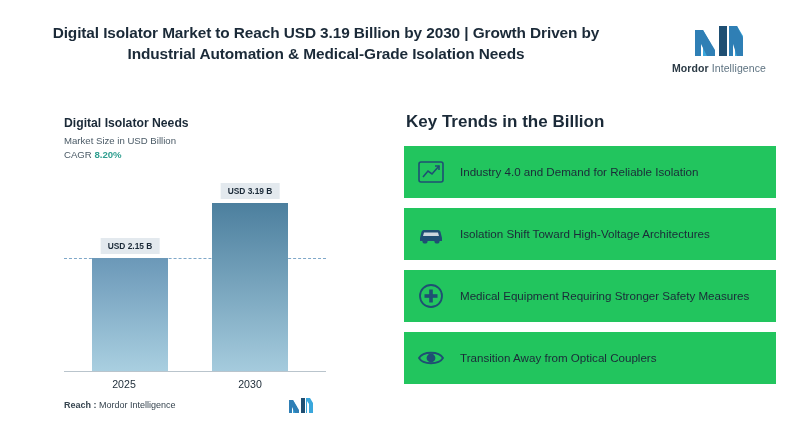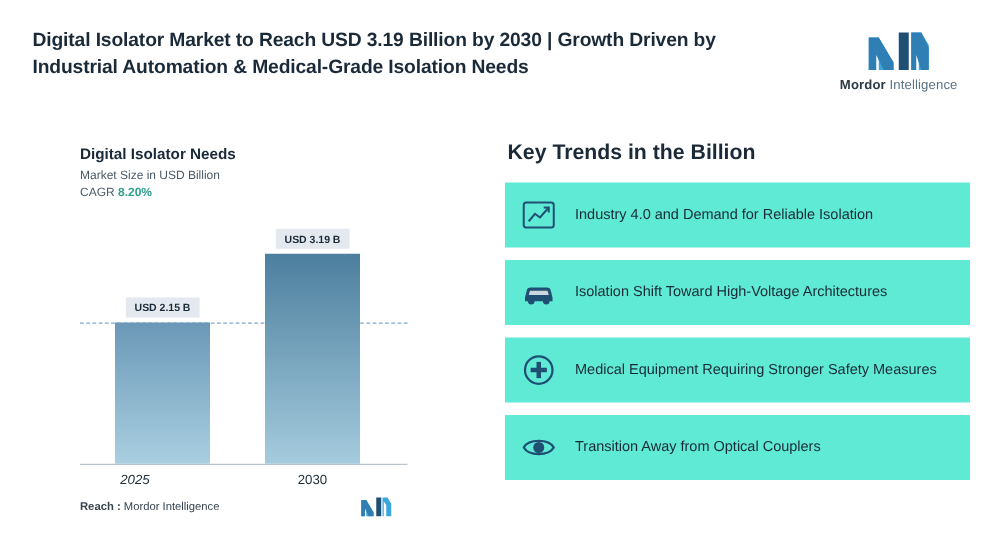--- a/index.html
+++ b/index.html
@@ -24,20 +24,21 @@
   .header {
     position: absolute;
     left: 0; top: 0;
     width: 800px;
     height: 96px;
     box-sizing: border-box;
     padding: 22px 24px 0 26px;
     display: flex;
     align-items: flex-start;
     justify-content: space-between;
+    text-align: center;
   }
   .headline {
     font-size: 15.4px;
     line-height: 21px;
     font-weight: bold;
     color: #1b2a38;
     max-width: 600px;
     letter-spacing: -0.1px;
   }
   .brand {
@@ -165,21 +166,21 @@
   }
   .trends-title {
     font-size: 17px;
     font-weight: bold;
     color: #1b2a38;
     margin: 8px 0 14px 2px;
   }
   .trend-card {
     display: flex;
     align-items: center;
-    background: #5eead4;
+    background: #22c55e;
     height: 52px;
     margin-bottom: 10px;
     padding: 0 14px 0 10px;
     box-sizing: border-box;
   }
   .trend-icon {
     flex: 0 0 34px;
     height: 34px;
     display: flex;
     align-items: center;
@@ -231,21 +232,21 @@
       <div class="bar bar-2025" id="bar-0" style="height: 113px;">
         <div class="bar-label" id="bar-label-0" style="top: -20px;">USD 2.15 B</div>
         <div class="bar-fill"></div>
       </div>
 
       <div class="bar bar-2030" id="bar-1" style="height: 168px; border-radius: 17px;">
         <div class="bar-label" id="bar-label-1" style="top: -20px;">USD 3.19 B</div>
         <div class="bar-fill"></div>
       </div>
 
-      <div class="tick-label" style="left:6px; top:196px;font-style:italic;">2025</div>
+      <div class="tick-label" style="left:22px; top:196px;">2025</div>
       <div class="tick-label" style="left:148px; top:196px;">2030</div>
     </div>
 
     <div class="chart-source">
       <b>Reach :</b>
       <span>Mordor Intelligence</span>
     </div>
     <span class="source-mark">
       <svg viewBox="0 0 26 17" width="26" height="17" xmlns="http://www.w3.org/2000/svg">
         <polygon points="1,16 1,3 5,3 9,10 9,16 5,16 5,8 3,5 3,16" fill="#3aa7dc"></polygon>

